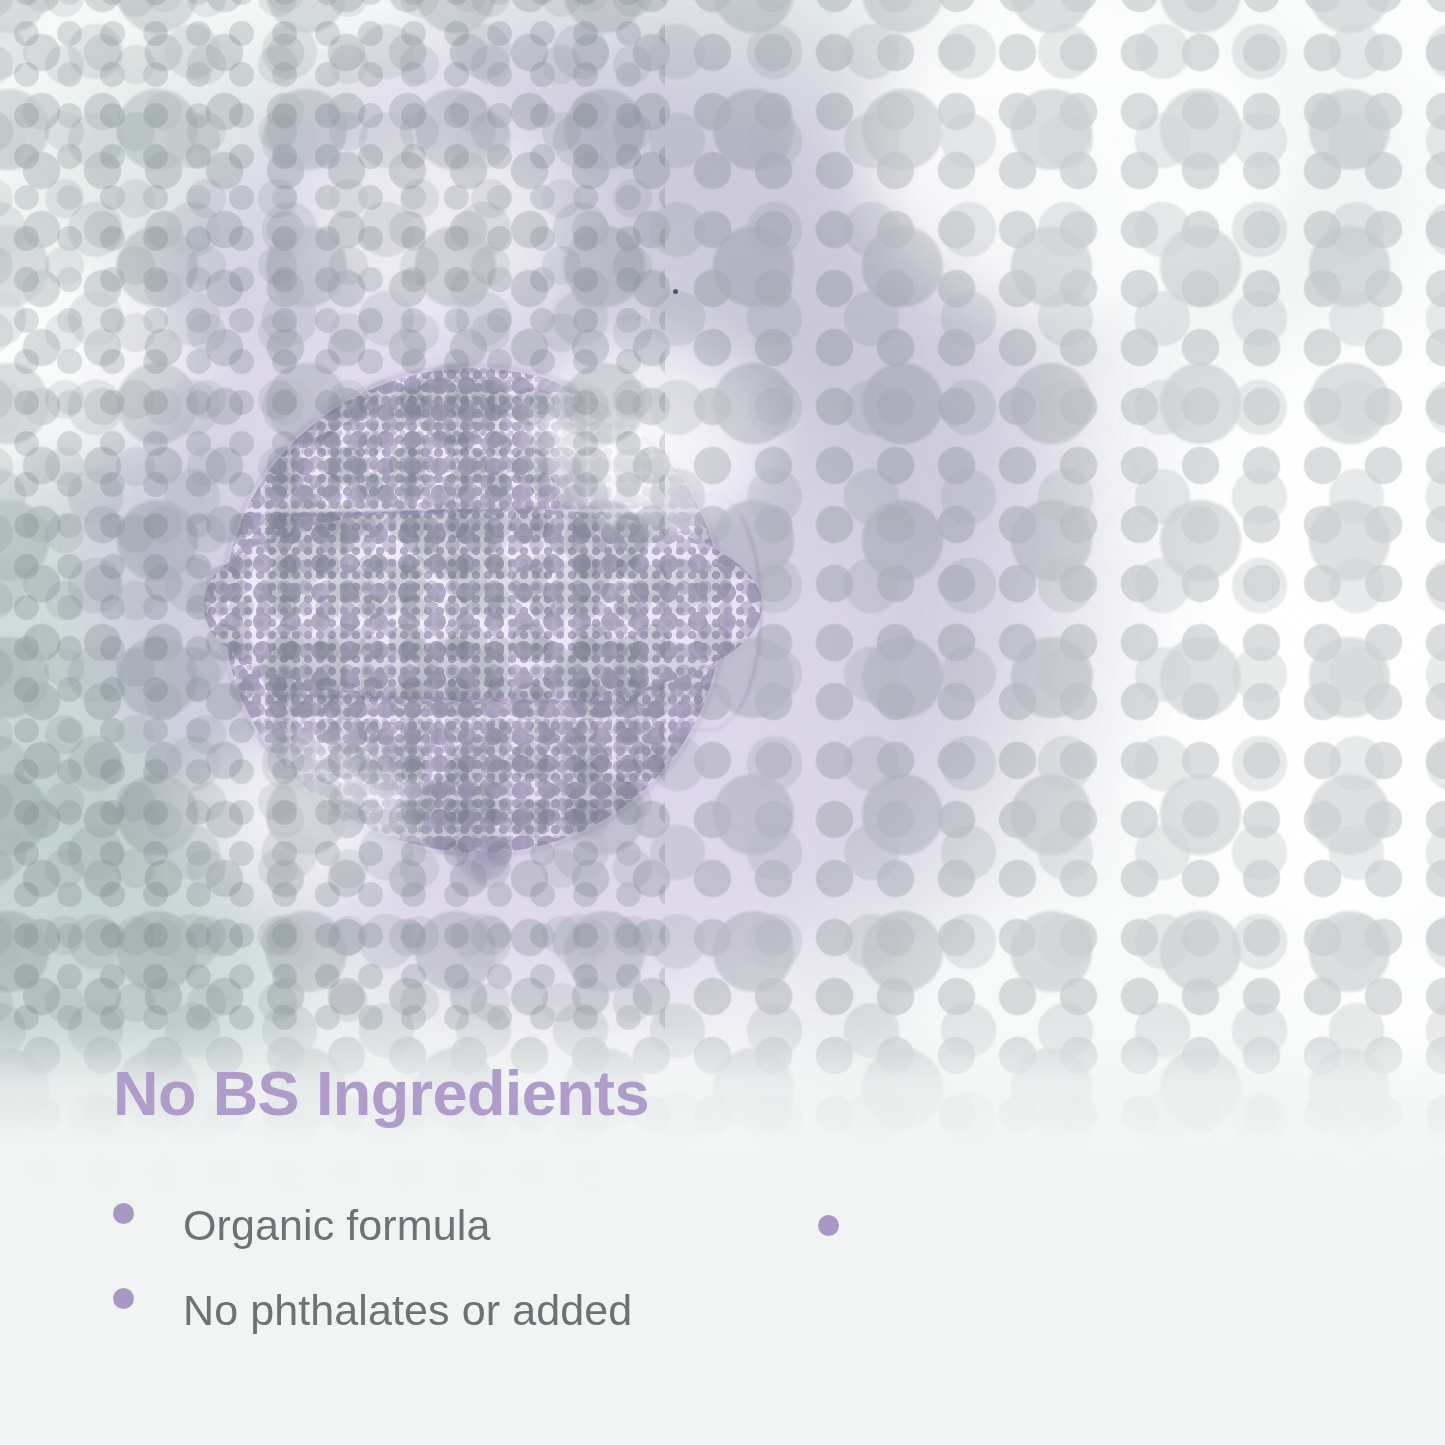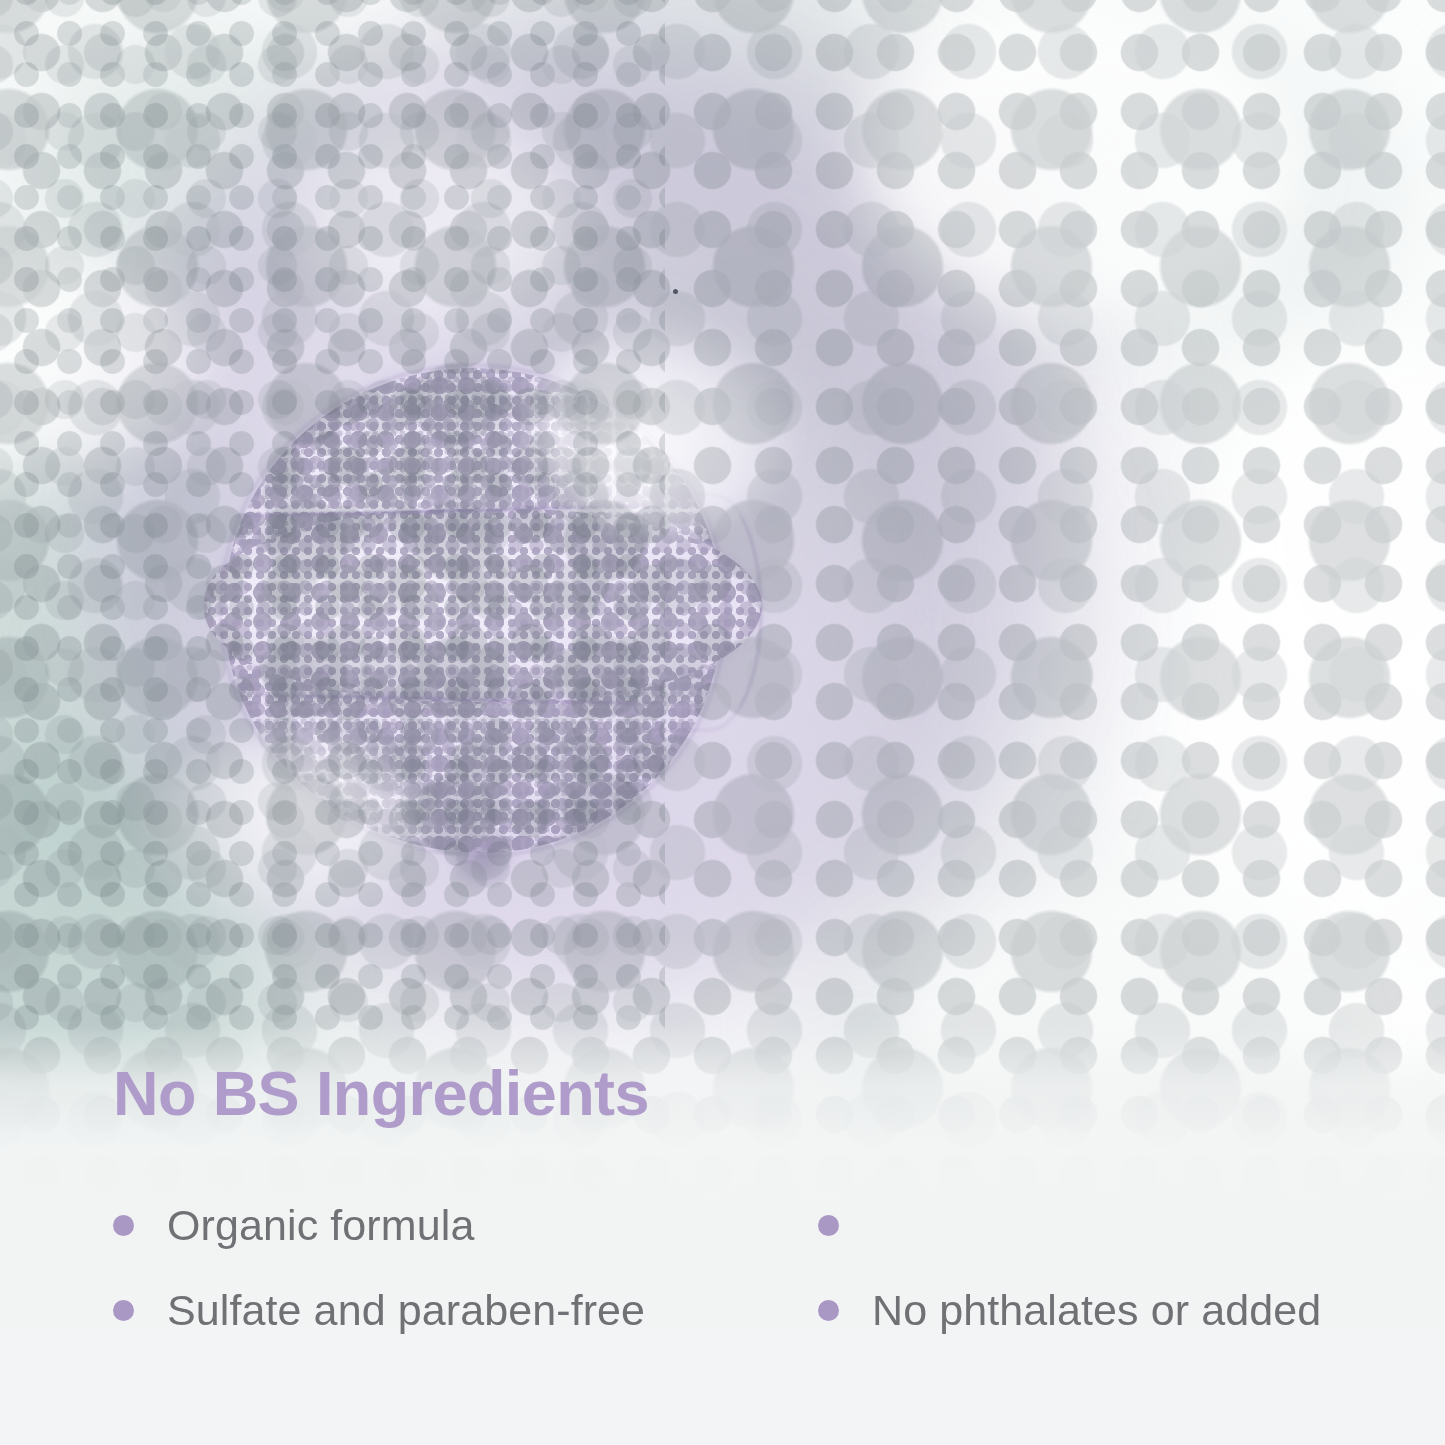--- a/index.html
+++ b/index.html
@@ -305,22 +305,22 @@
   }
 
   .bullet-grid {
     display: grid;
     grid-template-columns: 705px 1fr;
     grid-auto-rows: 85px;
     align-items: center;
   }
   .bullet-item {
     display: flex;
-    align-items: center;
-    gap: 33px;
+    align-items: flex-start;
+    gap: 49px;
   }
   .dot {
     flex: 0 0 auto;
     width: 21px;
     height: 21px;
     border-radius: 50%;
     background: #a997c4;
   }
   .bullet-text {
     font-family: "Liberation Sans", sans-serif;
@@ -393,24 +393,20 @@
 
       <div class="bullet-item">
         <span class="dot"></span>
         <span class="bullet-text">Organic formula</span>
       </div>
 
       <div class="bullet-item">
         <span class="dot"></span>
       </div>
 
-      <div class="bullet-item">
-        <span class="dot"></span>
-        <span class="bullet-text">Sulfate and paraben-free</span>
-      </div>
 
       <div class="bullet-item">
         <span class="dot"></span>
         <span class="bullet-text">No phthalates or added</span>
       </div>
 
     </div>
   </div>
 
 </div>

